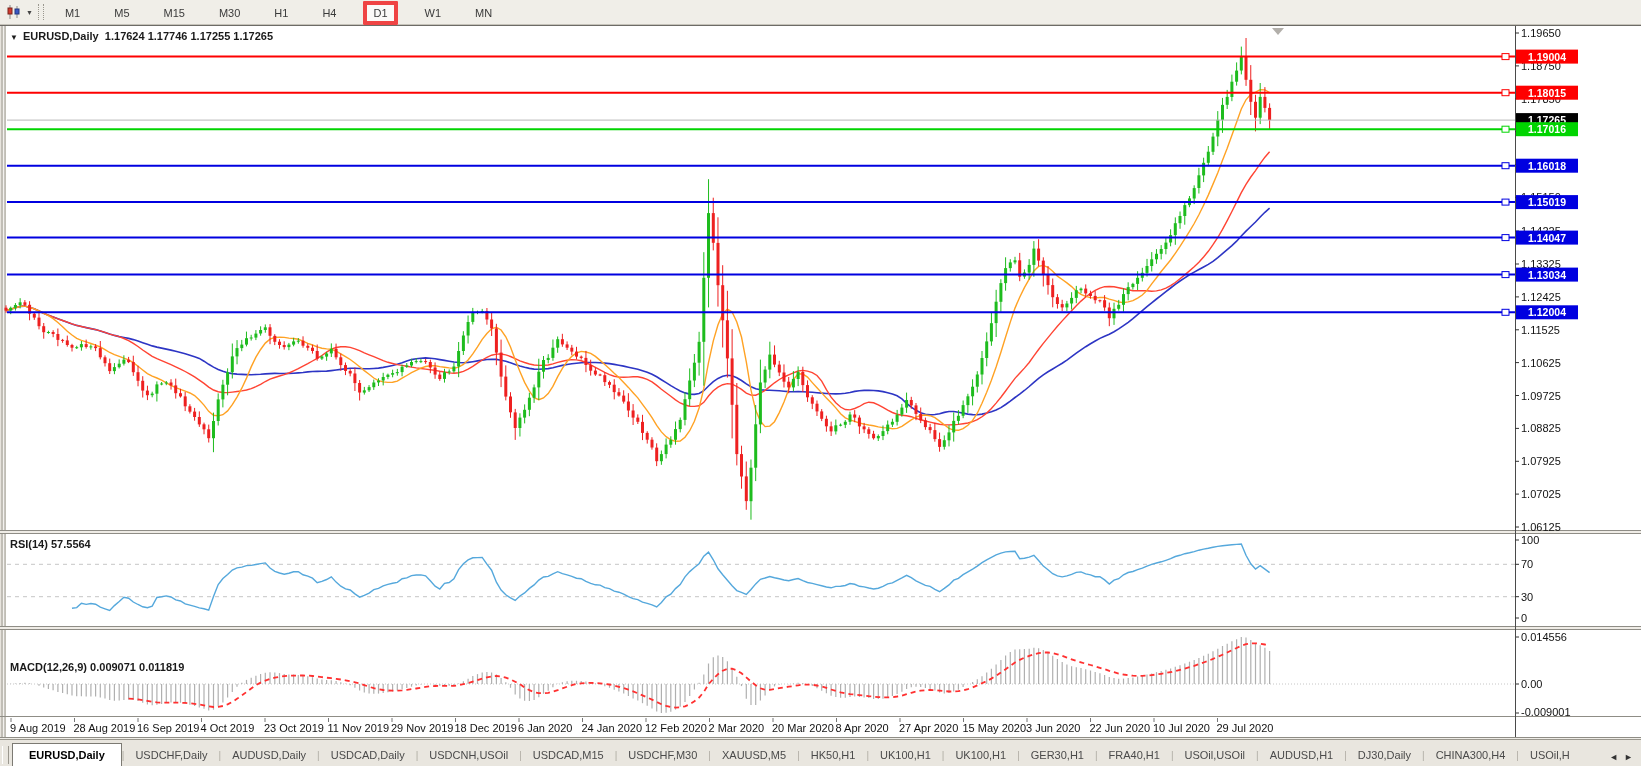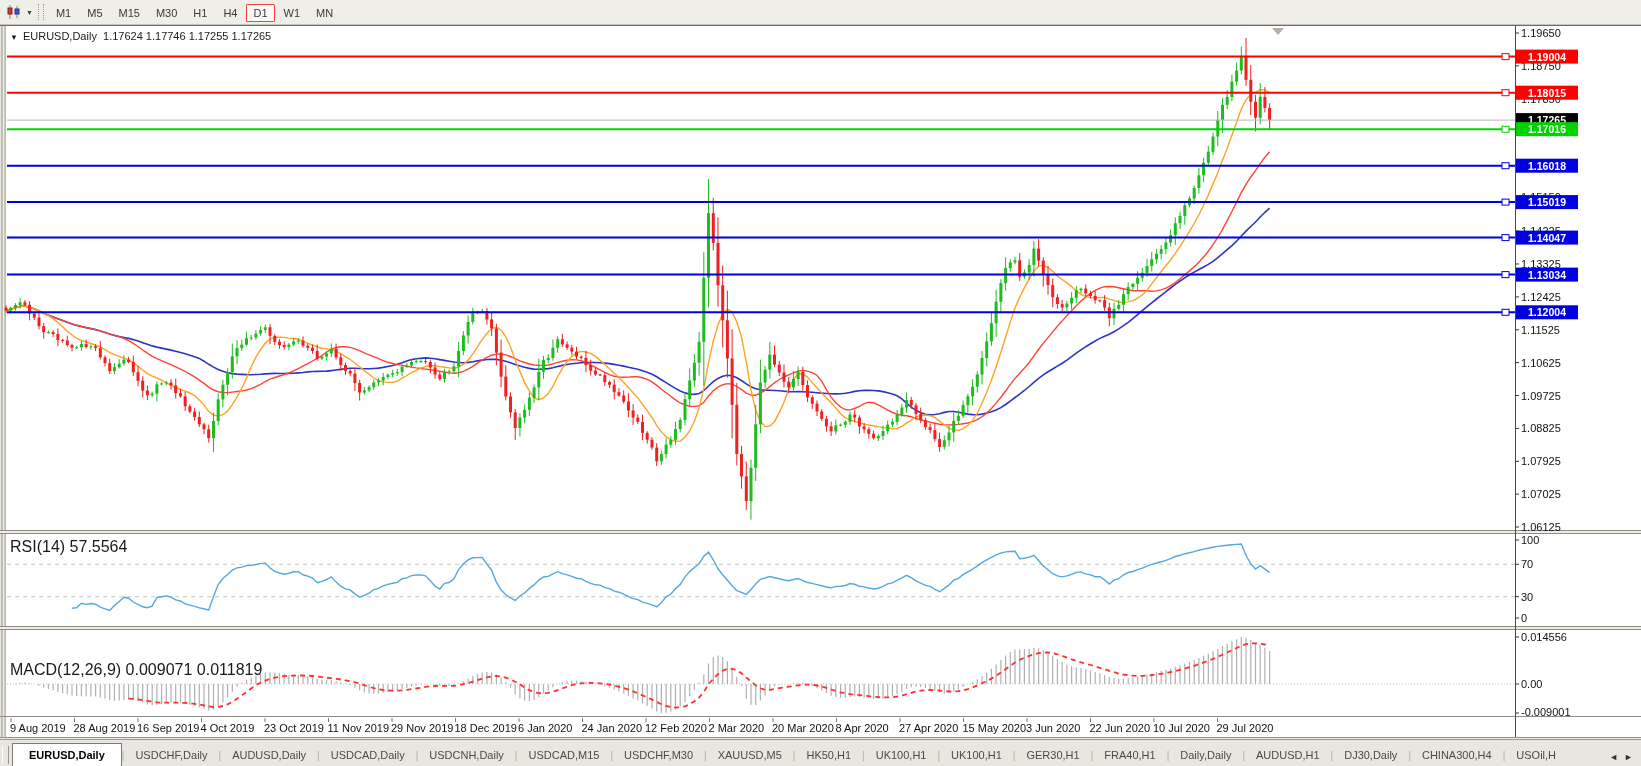--- a/index.html
+++ b/index.html
@@ -3,27 +3,27 @@
 <meta charset="utf-8">
 <style>
   html,body{margin:0;padding:0;background:#d8d5cd;}
   #app{position:relative;width:1641px;height:766px;background:#efede7;font-family:"Liberation Sans",sans-serif;overflow:hidden;}
   
   #toolbar{position:absolute;left:0;top:0;width:1641px;height:24px;background:#f0eee8;border-bottom:1px solid #c6c3ba;display:flex;align-items:center;}
   #toolbar .grip{width:4px;height:16px;margin:0 4px 0 2px;border-left:1px dotted #9a978e;border-right:1px dotted #9a978e;}
   #chart-type-btn{display:flex;align-items:center;padding:1px 3px;margin-left:2px;}
   #chart-type-btn svg{display:block;}
   .dd-arrow{font-size:7px;color:#444;margin-left:3px;}
-  .tf-btn{font-size:11px;color:#3a3a3a;padding:2px 6px;margin:0 1px;border:1px solid transparent;border-radius:1px;cursor:default;}
-  .tf-btn.active{background:#fbfaf8;border:1px solid #ef4444;}
+  .tf-btn{font-size:11px;color:#3a3a3a;padding:2px 6px;margin:0 10px;border:1px solid transparent;border-radius:1px;cursor:default;}
+  .tf-btn.active{background:#fbfaf8;border:4px solid #ef4444;}
   
   #chart-wrap{position:absolute;left:0;top:25px;width:1641px;height:713px;background:#fff;}
   #chart-svg{position:absolute;left:0;top:0;}
-  .overlay-label{position:absolute;font-size:16px;color:#1a1a1a;white-space:pre;pointer-events:none;}
-  #chart-title{left:10px;top:5px;font-weight:normal;font-size:11px;}
+  .overlay-label{position:absolute;font-size:11px;color:#1a1a1a;white-space:pre;pointer-events:none;font-weight:bold;}
+  #chart-title{left:10px;top:5px;font-weight:bold;font-size:11px;}
   #chart-title .tri{font-size:8px;margin-right:5px;}
   #rsi-label{left:10px;top:513px;}
   #macd-label{left:10px;top:636px;}
   
   #tabbar{position:absolute;left:0;top:739px;width:1641px;height:27px;background:#e9e6df;border-top:1px solid #9a978e;display:flex;align-items:flex-end;}
   #tabbar .grip{width:5px;height:18px;margin:0 3px 3px 2px;border-left:1px solid #fff;border-right:1px solid #9a978e;}
   .tab{font-size:11px;color:#4a4a4a;padding:5px 11px 6px 11px;white-space:nowrap;cursor:default;}
   .tab.active{background:#ffffff;color:#000;font-weight:bold;border:1px solid #7c7a73;border-bottom:none;padding:5px 16px 7px 16px;margin-bottom:-1px;}
   .tab-sep{color:#b0ada4;font-size:10px;padding:0 0 6px 0;}
   #tab-scroll{margin-left:auto;display:flex;align-items:center;gap:6px;padding:0 8px 5px 0;color:#333;font-size:9px;}
@@ -1018,39 +1018,39 @@
     <div class="grip"></div>
     <div id="tab-strip" style="display:flex;align-items:flex-end;">
         <span class="tab active">EURUSD,Daily</span>
         <span class="tab-sep">|</span>
         <span class="tab">USDCHF,Daily</span>
         <span class="tab-sep">|</span>
         <span class="tab">AUDUSD,Daily</span>
         <span class="tab-sep">|</span>
         <span class="tab">USDCAD,Daily</span>
         <span class="tab-sep">|</span>
-        <span class="tab">USDCNH,Daily</span>
+        <span class="tab">USDCNH,USOil</span>
         <span class="tab-sep">|</span>
         <span class="tab">USDCAD,M15</span>
         <span class="tab-sep">|</span>
         <span class="tab">USDCHF,M30</span>
         <span class="tab-sep">|</span>
         <span class="tab">XAUUSD,M5</span>
         <span class="tab-sep">|</span>
         <span class="tab">HK50,H1</span>
         <span class="tab-sep">|</span>
         <span class="tab">UK100,H1</span>
         <span class="tab-sep">|</span>
         <span class="tab">UK100,H1</span>
         <span class="tab-sep">|</span>
         <span class="tab">GER30,H1</span>
         <span class="tab-sep">|</span>
         <span class="tab">FRA40,H1</span>
         <span class="tab-sep">|</span>
-        <span class="tab">Daily,Daily</span>
+        <span class="tab">USOil,USOil</span>
         <span class="tab-sep">|</span>
         <span class="tab">AUDUSD,H1</span>
         <span class="tab-sep">|</span>
         <span class="tab">DJ30,Daily</span>
         <span class="tab-sep">|</span>
         <span class="tab">CHINA300,H4</span>
         <span class="tab-sep">|</span>
         <span class="tab">USOil,H</span>
       </div>
     <div id="tab-scroll">

